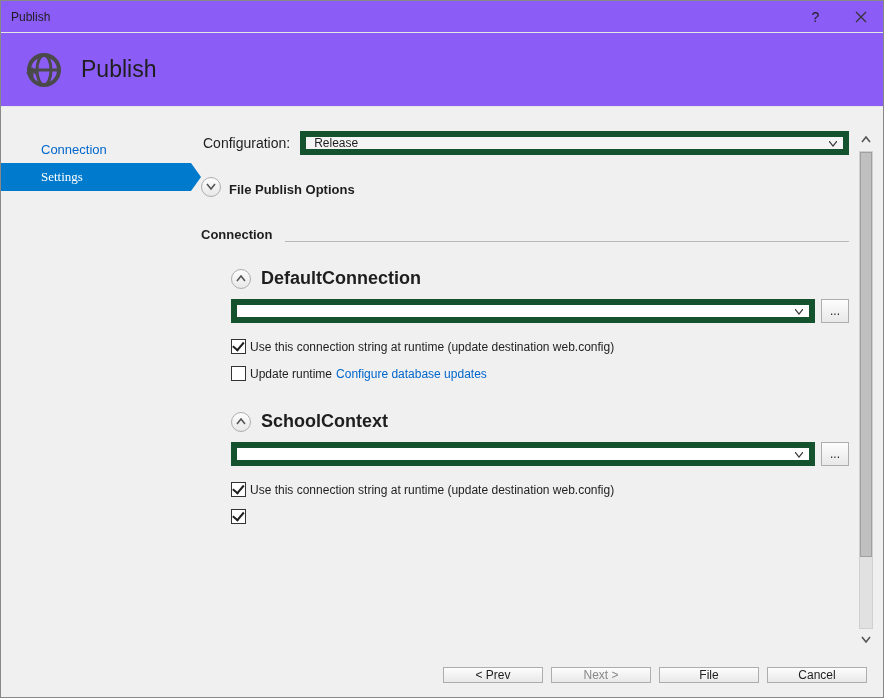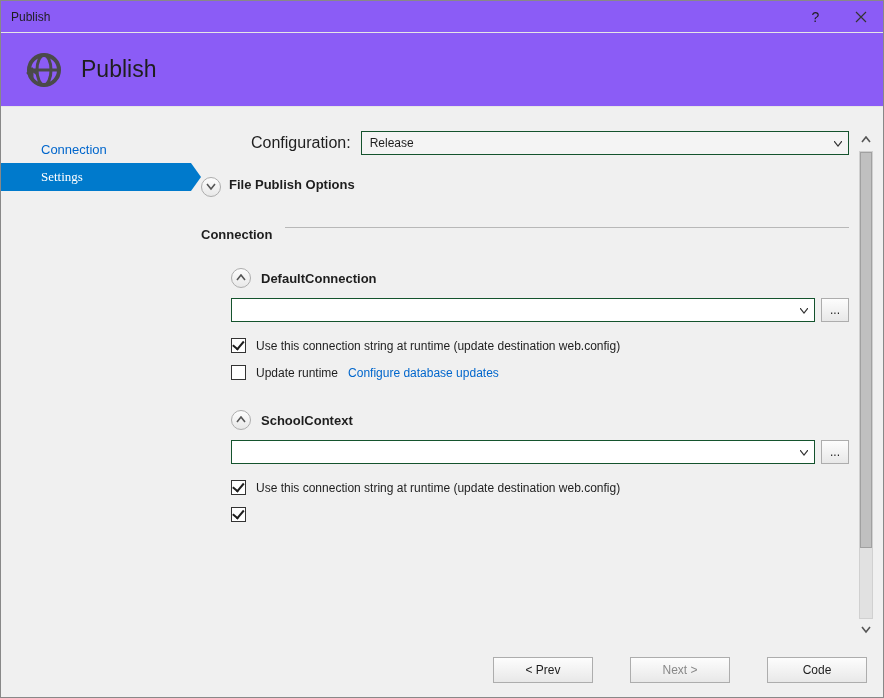--- a/index.html
+++ b/index.html
@@ -109,40 +109,40 @@
   .vscroll .track { flex:1; width:14px; background:#e1e1e1; margin:2px 0; border:1px solid #d0d0d0; position:relative;}
   .vscroll .thumb { position:absolute; top:0; left:0; right:0; height:85%; background:#c0c0c0; border:1px solid #a0a0a0;}
   
   .row-config {
     display: flex;
     align-items: center;
     gap: 10px;
     margin-bottom: 22px;
     padding-left: 2px;
   }
-  .row-config label { font-size: 16px; margin-left: 48px; }
+  .row-config label { font-size: 14px; }
   .combo {
     position: relative;
     background: #f4f4f4;
-    border: 1px solid #14532d;
+    border: 6px solid #14532d;
     height: 24px;
     display: flex;
     align-items: center;
     padding: 0 20px 0 8px;
     cursor: pointer;
   }
   .combo .caret {
     position: absolute; right: 6px; top: 50%; transform: translateY(-50%);
     color: #444;
   }
   .row-config .combo { flex:1; }
   
   .sect {
     display: flex;
-    align-items: flex-start;
+    align-items: flex-end;
     gap: 8px;
     margin-bottom: 16px;
   }
   .sect.divider::after {
     content:"";
     flex:1;
     border-top:1px solid #b8b8b8;
     margin-left:4px;
   }
   .expander-btn {
@@ -153,36 +153,36 @@
     display:flex; align-items:center; justify-content:center;
     cursor:pointer;
     flex-shrink:0;
   }
   .sect-title { font-weight: 700; font-size: 13px; }
   .db-block { padding-left: 30px; margin-bottom: 30px; }
   .db-header {
     display:flex; align-items:center; gap:10px;
     margin-bottom: 10px;
   }
-  .db-name { font-weight:700; font-size:13px; }
+  .db-name { font-weight:700; font-size:18px; }
   .conn-row {
     display:flex; gap:6px; align-items:stretch;
     margin-bottom: 16px;
   }
   .conn-row .combo { flex:1; background:#fff; }
   .browse-btn {
     width: 28px;
     border:1px solid #adadad;
     background: linear-gradient(#fdfdfd,#e8e8e8);
     display:flex; align-items:center; justify-content:center;
     cursor:pointer;
     font-size: 12px;
   }
   .check-row {
-    display:flex; align-items:center; gap:10px;
+    display:flex; align-items:center; gap:4px;
     margin-bottom: 12px;
   }
   .checkbox {
     width:15px; height:15px;
     border:1px solid #333;
     background:#fff;
     display:flex; align-items:center; justify-content:center;
     flex-shrink:0;
   }
   .checkbox.checked::after {
@@ -196,27 +196,26 @@
   .link { color:#0066cc; cursor:pointer; }
   
   .footer {
     display:flex;
     justify-content:flex-end;
     gap:8px;
     padding: 10px 16px 14px;
   }
   .btn {
     min-width: 100px;
-    height: 26px;
+    height: 16px;
     border:1px solid #adadad;
     background: linear-gradient(#fdfdfd,#e8e8e8);
     display:flex; align-items:center; justify-content:center;
     cursor:pointer;
     font-size:12px;
-    margin-left:29px;
   }
   .btn.disabled { color:#888; cursor:default; }
 </style>
 </head>
 <body>
 
 <div class="window">
 
   <div class="titlebar">
     <span class="title">Publish</span>
@@ -364,18 +363,21 @@
     </div>
 
     <div class="footer">
       <div class="btn">
           <span>&lt; Prev</span>
         </div>
       <div class="btn disabled">
           <span>Next &gt;</span>
         </div>
       <div class="btn">
-          <span>Code</span>
+          <span>File</span>
+        </div>
+      <div class="btn">
+          <span>Cancel</span>
         </div>
     </div>
   </div>
 
 </div>
 
 </body></html>

